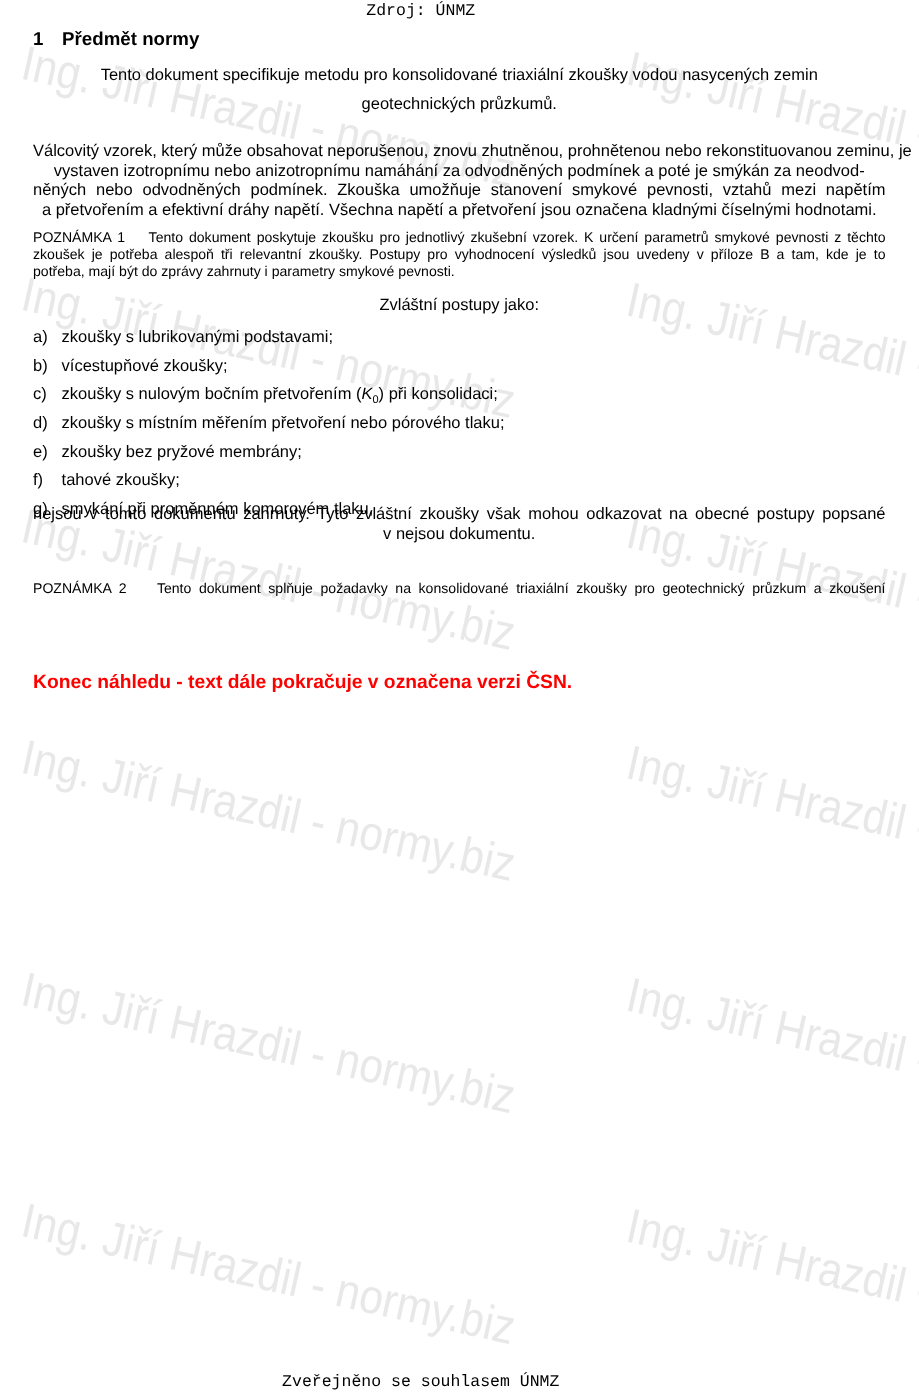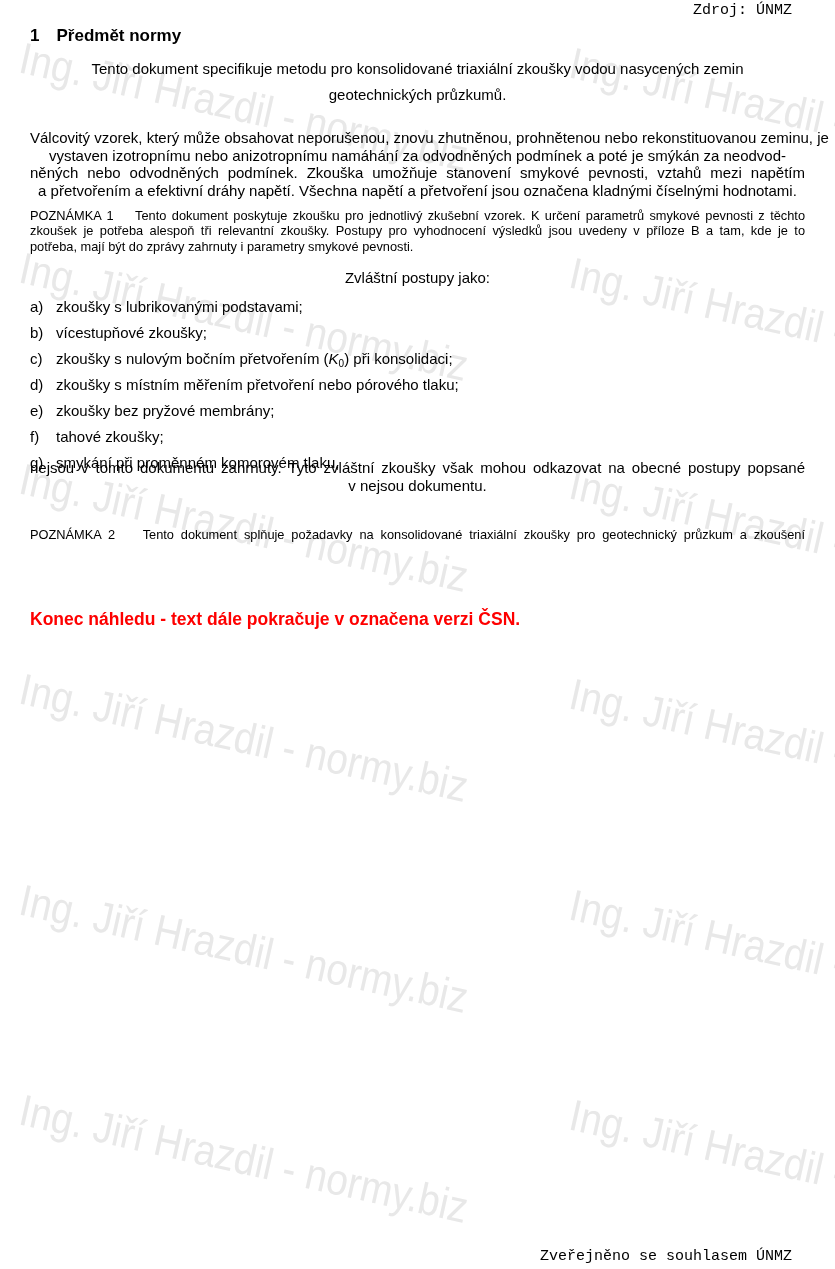--- a/index.html
+++ b/index.html
@@ -28,21 +28,21 @@
     z-index:0;
     user-select:none;
   }
 
   .content{position:relative;z-index:1;}
 
   .mono{
     font-family:"Liberation Mono", monospace;
     font-size:15px;
   }
-  .center{width:765px;text-align:right;padding-left:27px;}
+  .center{width:765px;text-align:center;}
 
   .heading{
     left:30px;top:26px;
     font-size:17px;font-weight:bold;
     white-space:nowrap;
   }
   .heading .title{margin-left:17px;}
 
   .block{left:30px;width:775px;}
 

